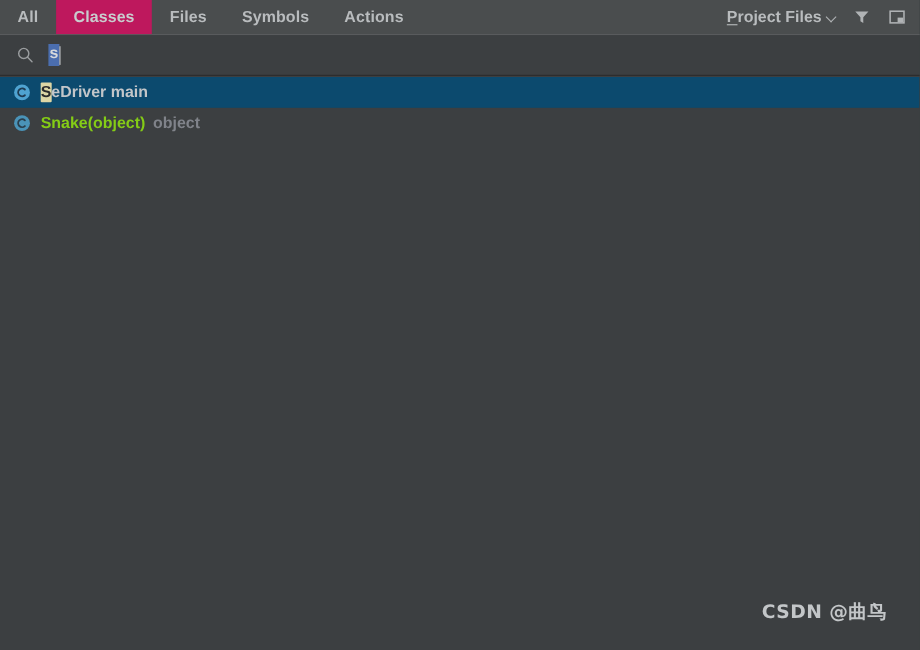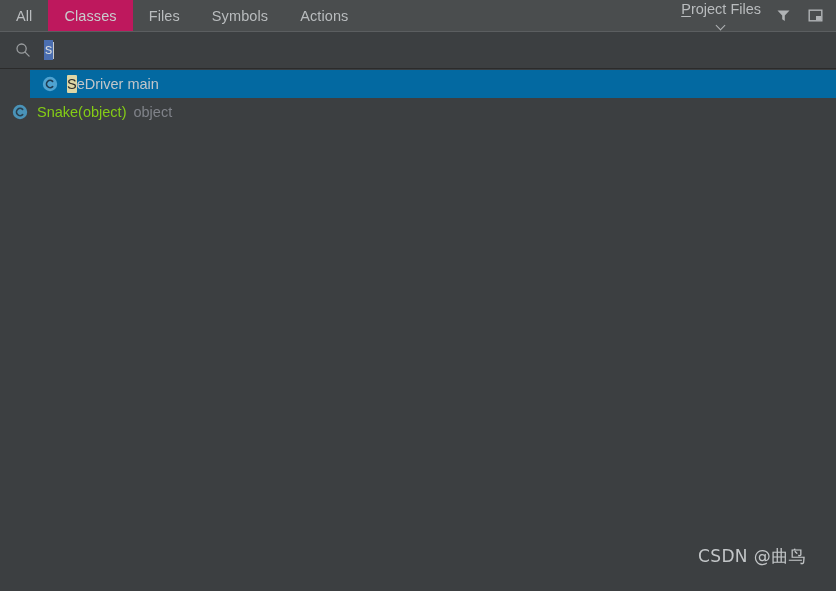--- a/index.html
+++ b/index.html
@@ -16,20 +16,21 @@
   }
 
   #app {
     position: relative;
     width: 836px;
     height: 580px;
     background: #3c3f41;
     box-sizing: border-box;
     display: flex;
     flex-direction: column;
+    font-weight: bold;
   }
 
   
   .header {
     position: relative;
     height: 31px;
     min-height: 31px;
     background: #4a4d4e;
     display: flex;
     align-items: stretch;
@@ -67,21 +68,20 @@
   }
 
   .scope-btn {
     display: flex;
     align-items: center;
     gap: 4px;
     font-size: 14.5px;
     color: #b9bcbe;
     cursor: default;
     white-space: nowrap;
-    flex-direction: column;
   }
   .scope-label .mnemonic {
     text-decoration: underline;
     text-underline-offset: 2px;
   }
   .chevron-down {
     display: inline-block;
     width: 9px;
     height: 9px;
     position: relative;
@@ -165,22 +165,21 @@
 
   .result-row {
     display: flex;
     align-items: center;
     height: 28px;
     padding-left: 11px;
     box-sizing: border-box;
     cursor: default;
   }
   .result-row.selected {
-    background: #0369a1;
-    margin-left: 30px;
+    background: #0c4a6e;
   }
 
   .row-icon {
     width: 17px;
     height: 17px;
     margin-right: 9px;
     flex: 0 0 auto;
     display: flex;
     align-items: center;
     justify-content: center;

